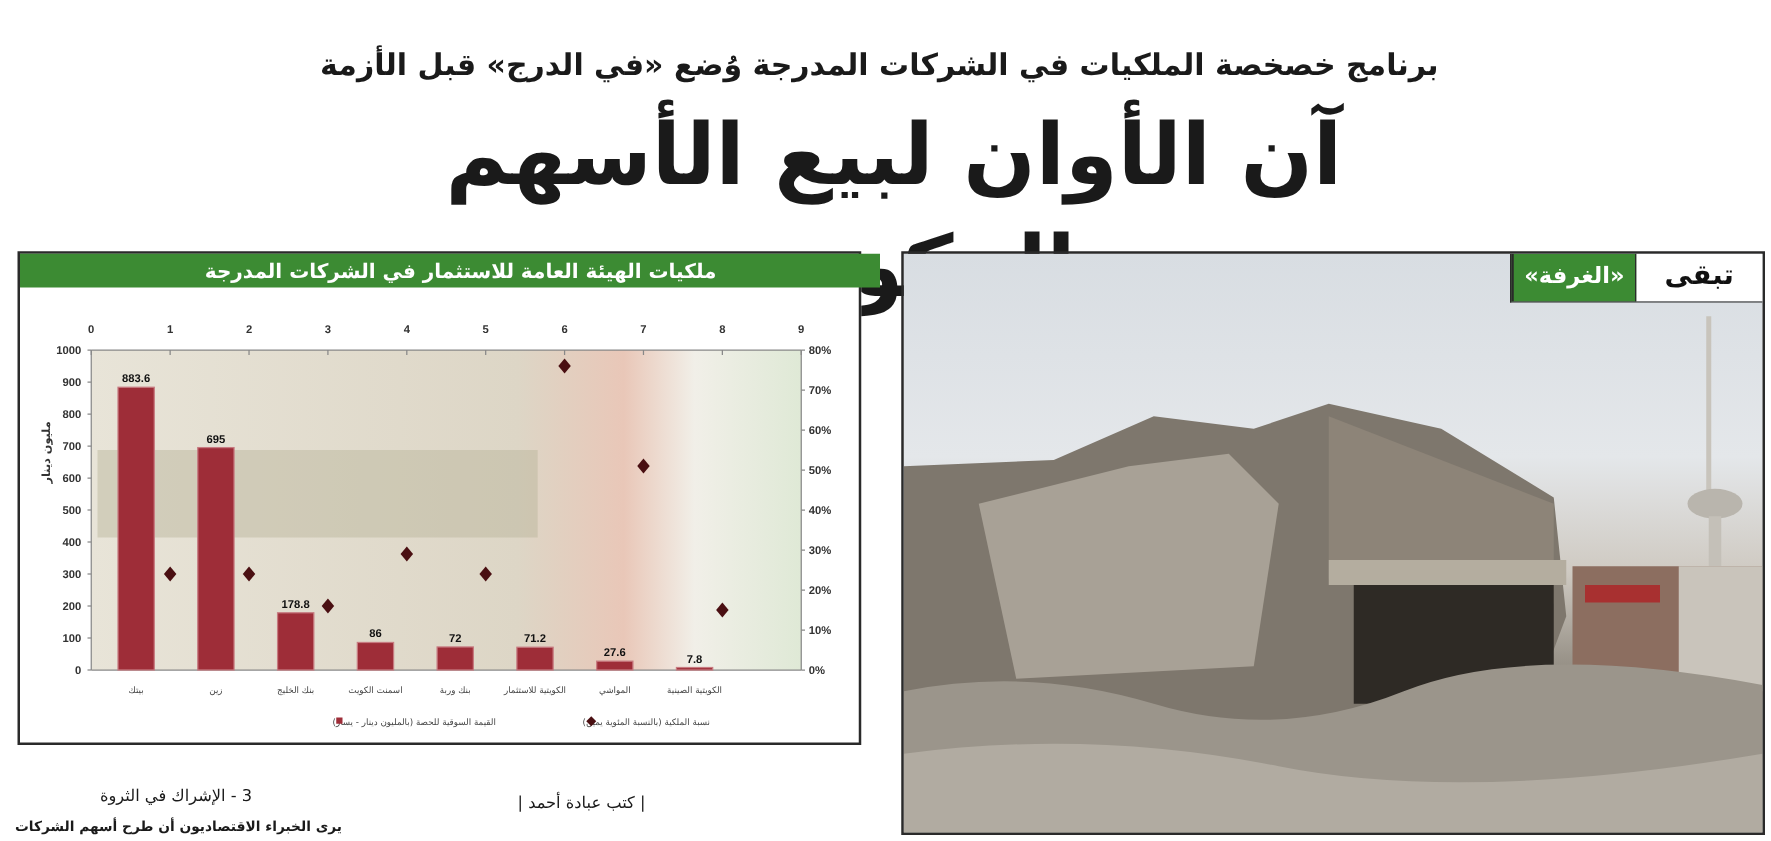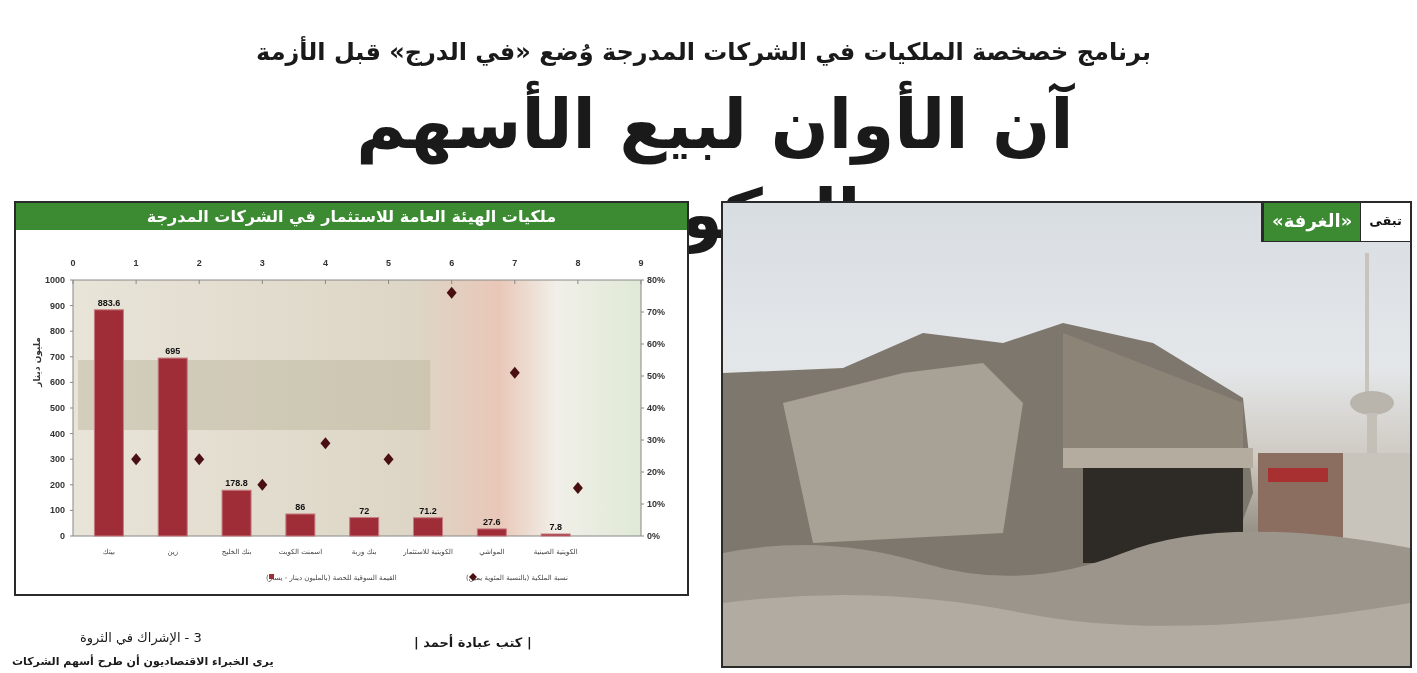--- a/index.html
+++ b/index.html
@@ -8,34 +8,34 @@
   .kicker { position:absolute; left:0; width:1417px; top:22px; text-align:center; direction:rtl;
             font-size:24px; font-weight:bold; letter-spacing:-0.5px; padding-left:350px; box-sizing:border-box; padding-right:0;margin-top:16px; }
   .kicker span { display:inline-block; position:relative; left:-180px; }
   .headline { position:absolute; top:80px; left:270px; width:890px; text-align:center; direction:rtl;
               font-size:68px; font-weight:bold; letter-spacing:-2px; line-height:90px; }
 
   
   .chart-panel { position:absolute; left:14px; top:201px; width:675px; height:395px;
                  border:2px solid #2a2a2a; background:#fff; box-sizing:border-box; }
   .chart-title { position:absolute; left:0; top:0; width:100%; height:27px; background:#3c8b33;
-                 color:#fff; text-align:center; direction:rtl; font-size:16px; font-weight:bold; line-height:27px; }
+                 color:#fff; text-align:center; direction:rtl; font-size:16px; font-weight:bold; line-height:27px;padding-left:17px; }
   .chart-area { position:absolute; left:0; top:27px; width:100%; height:366px; }
   .chart-svg { position:absolute; left:0; top:0; }
 
   
   .photo-panel { position:absolute; left:721px; top:201px; width:691px; height:467px;
                  border:2px solid #2a2a2a; box-sizing:border-box; overflow:hidden;
                  background: linear-gradient(to bottom, #d8dde2 0%, #e4e7ea 35%, #cfcac2 55%, #9a948a 70%, #7d766c 82%, #a8a298 100%); }
   .photo-tag { position:absolute; right:0; top:0; height:38px; display:flex; direction:rtl; border:1px solid #2a2a2a; border-top:none; border-right:none; }
-  .tag-white { background:#fff; color:#111; font-size:13px; font-weight:bold; padding:0 8px; line-height:36px; }
+  .tag-white { background:#fff; color:#111; font-size:22px; font-weight:bold; padding:0 23px; line-height:36px; }
   .tag-green { background:#3c8b33; color:#fff; font-size:18px; font-weight:bold; padding:0 8px; line-height:36px; border-left:2px solid #2a2a2a; border-right:1px solid #2a2a2a;}
 
   
-  .footer-byline { position:absolute; left:414px; top:635px; direction:rtl; font-size:13px; font-weight:bold; }
+  .footer-byline { position:absolute; left:414px; top:635px; direction:rtl; font-size:13px; font-weight:normal; }
   .footer-sec { position:absolute; left:80px; top:630px; direction:rtl; font-size:13px; font-weight:normal; }
   .footer-sub { position:absolute; left:12px; top:655px; direction:rtl; font-size:11px; font-weight:bold; }
 </style>
 </head>
 <body>
 
 <div class="kicker"><span>برنامج خصخصة الملكيات في الشركات المدرجة وُضع «في الدرج» قبل الأزمة</span></div>
 <div class="headline">آن الأوان لبيع الأسهم الحكومية</div>
 
 <div class="chart-panel">

